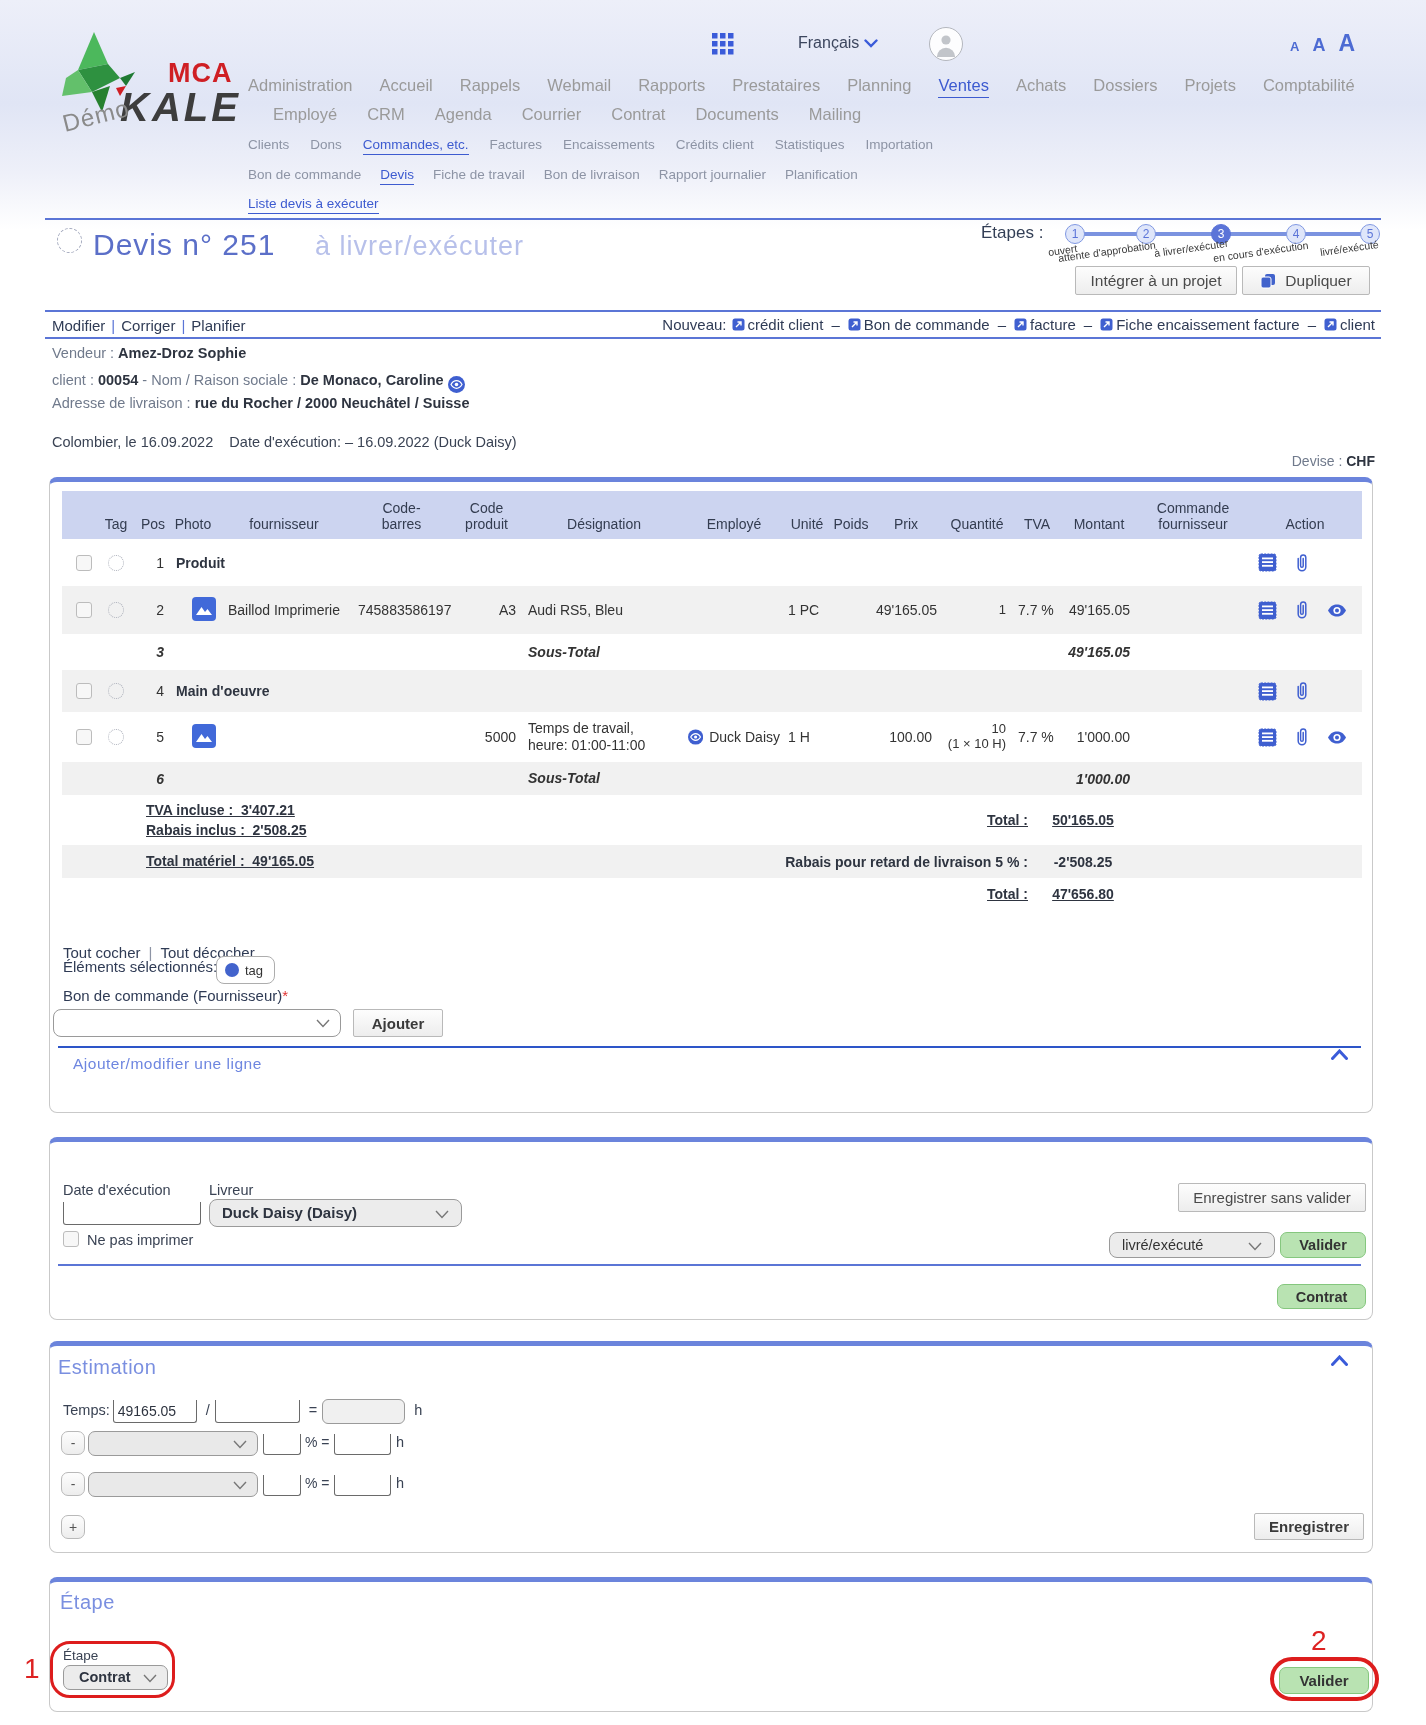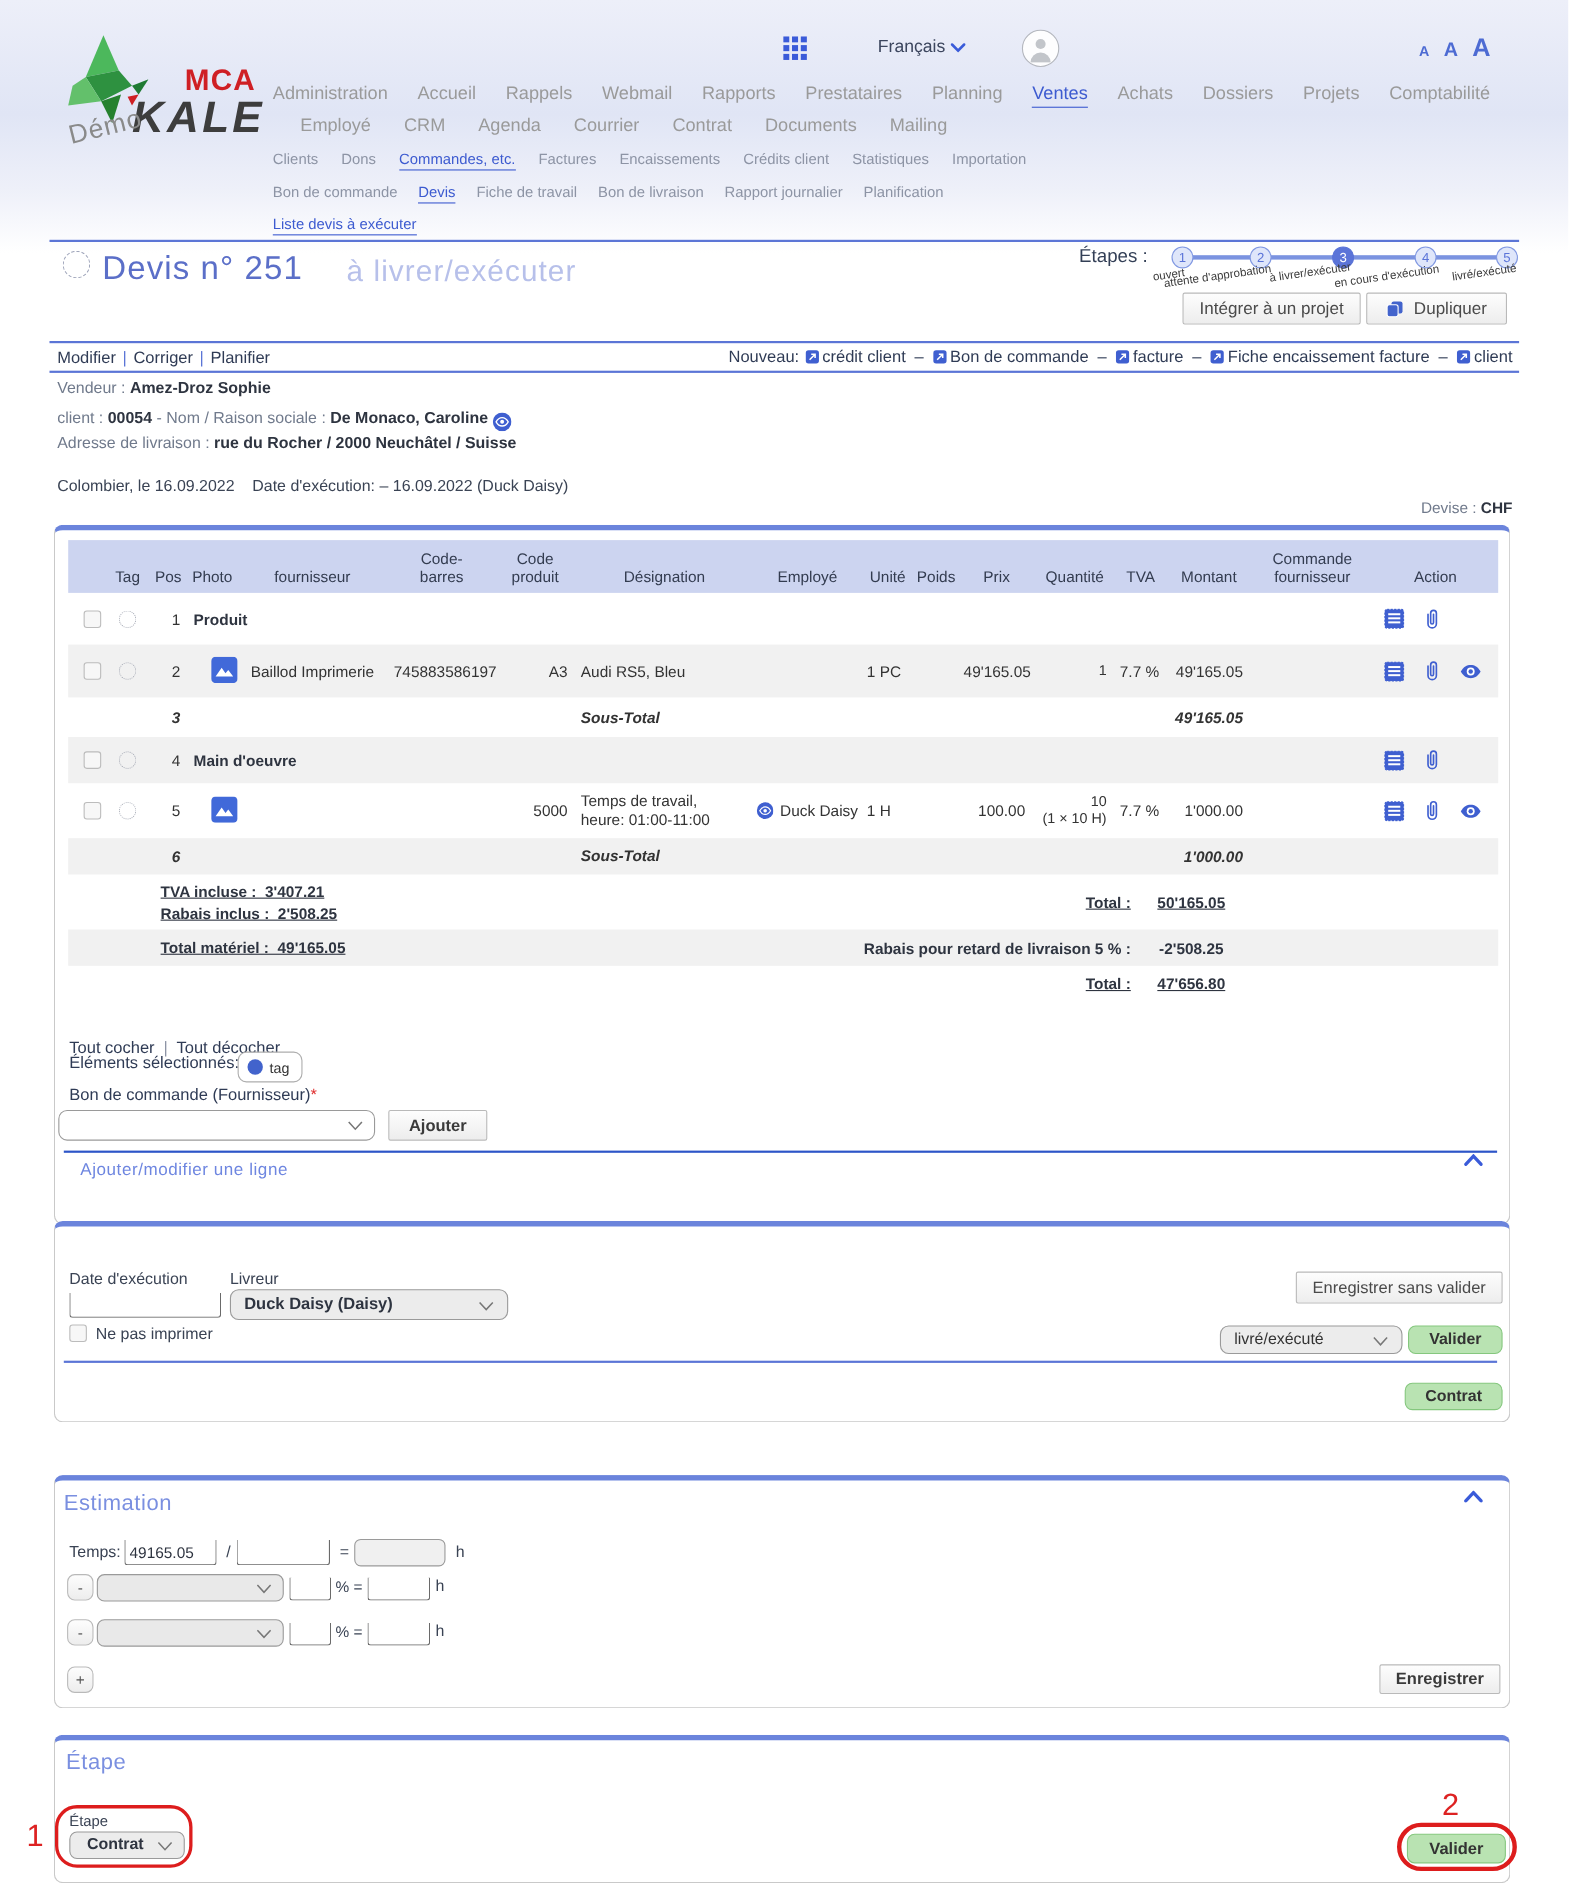--- a/index.html
+++ b/index.html
@@ -62,21 +62,21 @@
   .info-line b { color:#2e3440; }
   .iv { top:345px; } .ic2 { top:372px; } .ia { top:395px; }
   .idate { top:434px; color:#3a4354; }
   .eye-client { position:relative; top:3px; margin-left:4px; }
   .devise { position:absolute; right:51px; top:453px; font-size:14px; color:#707a8c; }
   .devise b { color:#2e3440; }
 
   
   .panel { position:absolute; left:49px; width:1324px; background:#fff; border:1px solid #c9c9c9; border-top:5px solid #6b84dc; border-radius:8px; }
   .panel1 { top:477px; height:636px; }
-  .panel2 { top:1110px; height:183px; }
+  .panel2 { top:1137px; height:183px; }
   .panel3 { top:1341px; height:212px; }
   .panel4 { top:1577px; height:135px; }
 
   
   .tbl { position:absolute; left:12px; top:9px; width:1300px; font-size:14px; color:#333; }
   .trow { display:grid; grid-template-columns:36px 36px 38px 42px 140px 95px 75px 160px 100px 46px 42px 68px 74px 46px 78px 110px 114px; align-items:center; }
   .thead { background:#ccd4f0; height:48px; color:#333c50; font-size:14px; align-items:end; }
   .thead > div { text-align:center; line-height:1.15; padding-bottom:7px; }
   .rw { min-height:36px; }
   .rgray { background:#f1f1f1; }

